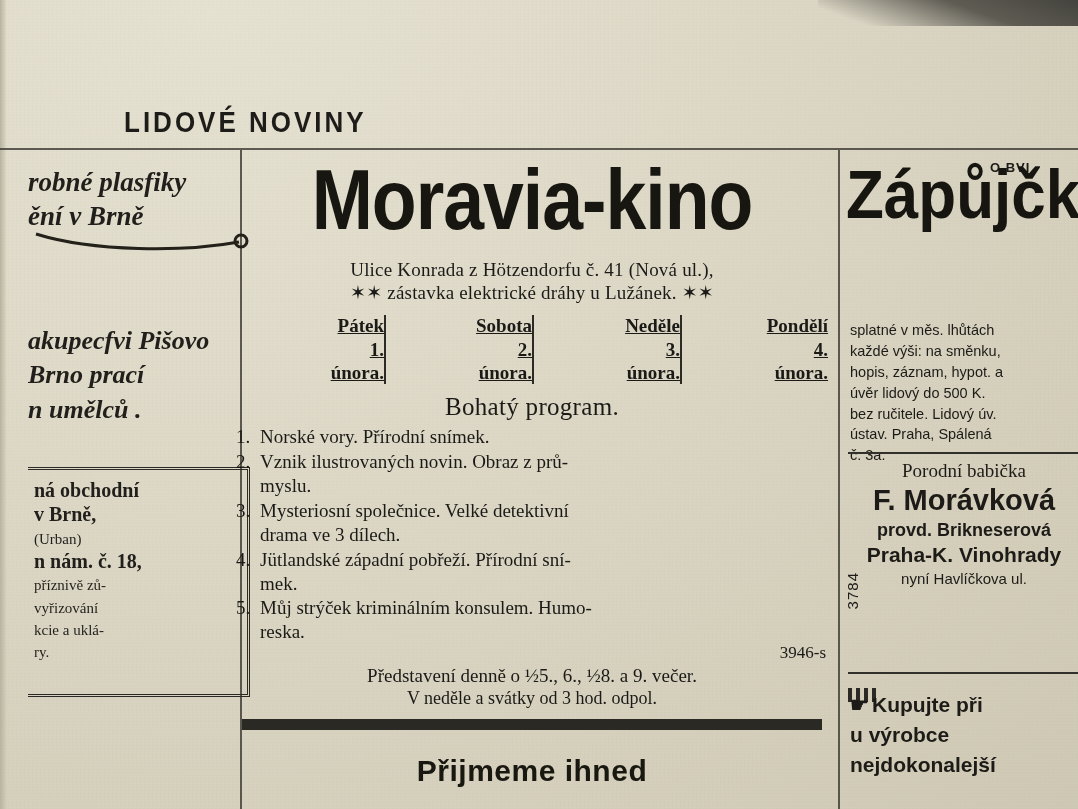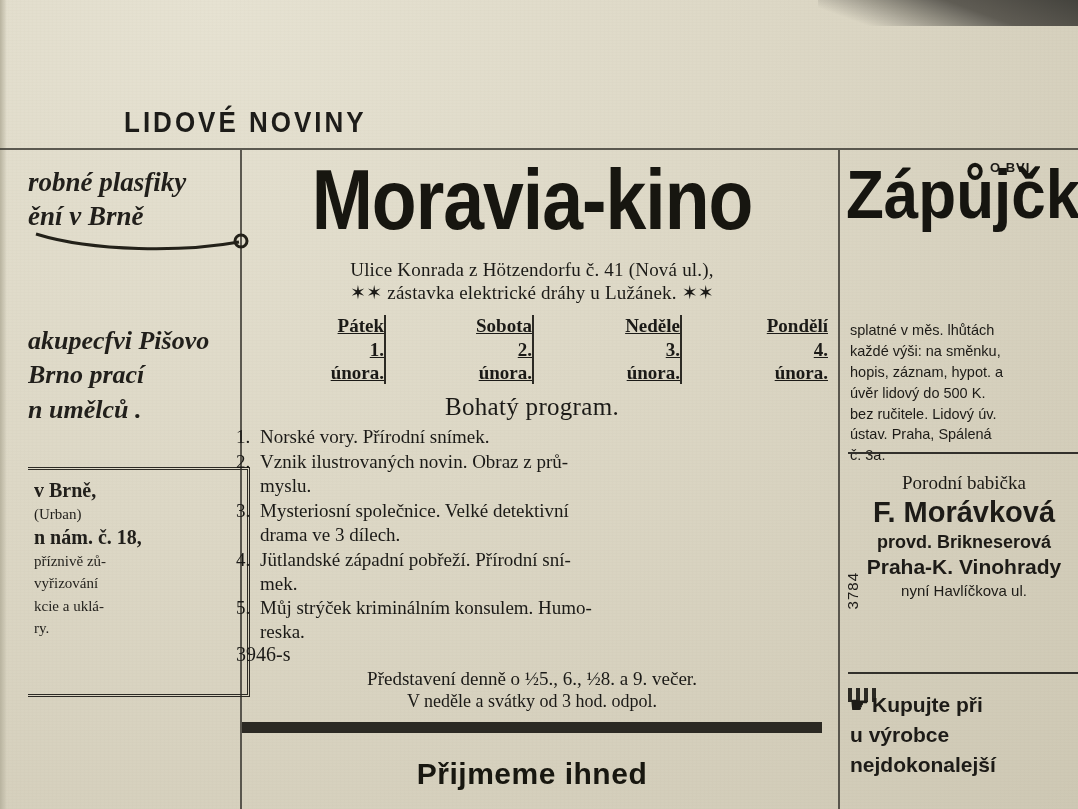--- a/index.html
+++ b/index.html
@@ -209,21 +209,22 @@
   }
   .item {
     display: flex;
     margin-bottom: 1px;
   }
   .item .num { width: 24px; flex: 0 0 24px; }
   .item .txt { flex: 1 1 auto; text-align: justify; }
   .item .txt .cont { display: block; }
 
   .ref-right {
-    font-size: 20px;
+    text-align: right;
+    font-size: 17px;
     margin-top: -2px;
     padding-right: 2px;
   }
   .show-times {
     text-align: center;
     font-size: 19px;
     margin-top: 2px;
   }
   .show-times .l2 { display:block; font-size: 18px; margin-top: 1px;}
 
@@ -284,21 +285,21 @@
   }
   .rc-body div { white-space: nowrap; }
   .rc-hr {
     position: absolute;
     left: 6px; top: 300px;
     width: 230px; height: 2px;
     background: #32302a;
   }
   .rc-block2 {
     position: absolute;
-    left: 8px; top: 320px;
+    left: 8px; top: 308px;
     width: 228px;
     text-align: center;
   }
   .rc-block2 .r1 { font-size: 19px; }
   .rc-block2 .r2 {
     font-family: "Liberation Sans", sans-serif;
     font-weight: bold;
     font-size: 29px;
     margin-top: 2px;
   }
@@ -380,20 +381,21 @@
       <circle cx="207" cy="11" r="6" stroke="#232118" stroke-width="3" fill="none"></circle>
     </svg>
 
     <div class="lc-script2">
       <span>akupecfvi Pišovo</span><br>
       <span>Brno prací</span><br>
       <span>n umělců .</span>
     </div>
 
     <div class="lc-box">
+      <div class="bold-l">ná obchodní</div>
       <div class="bold-l">v Brně,</div>
       <div class="small-l">(Urban)</div>
       <div class="bold-l">n nám. č. 18,</div>
       <div class="small-l">příznivě zů-</div>
       <div class="small-l">vyřizování</div>
       <div class="small-l">kcie a uklá-</div>
       <div class="small-l">ry.</div>
     </div>
 
   </div>

